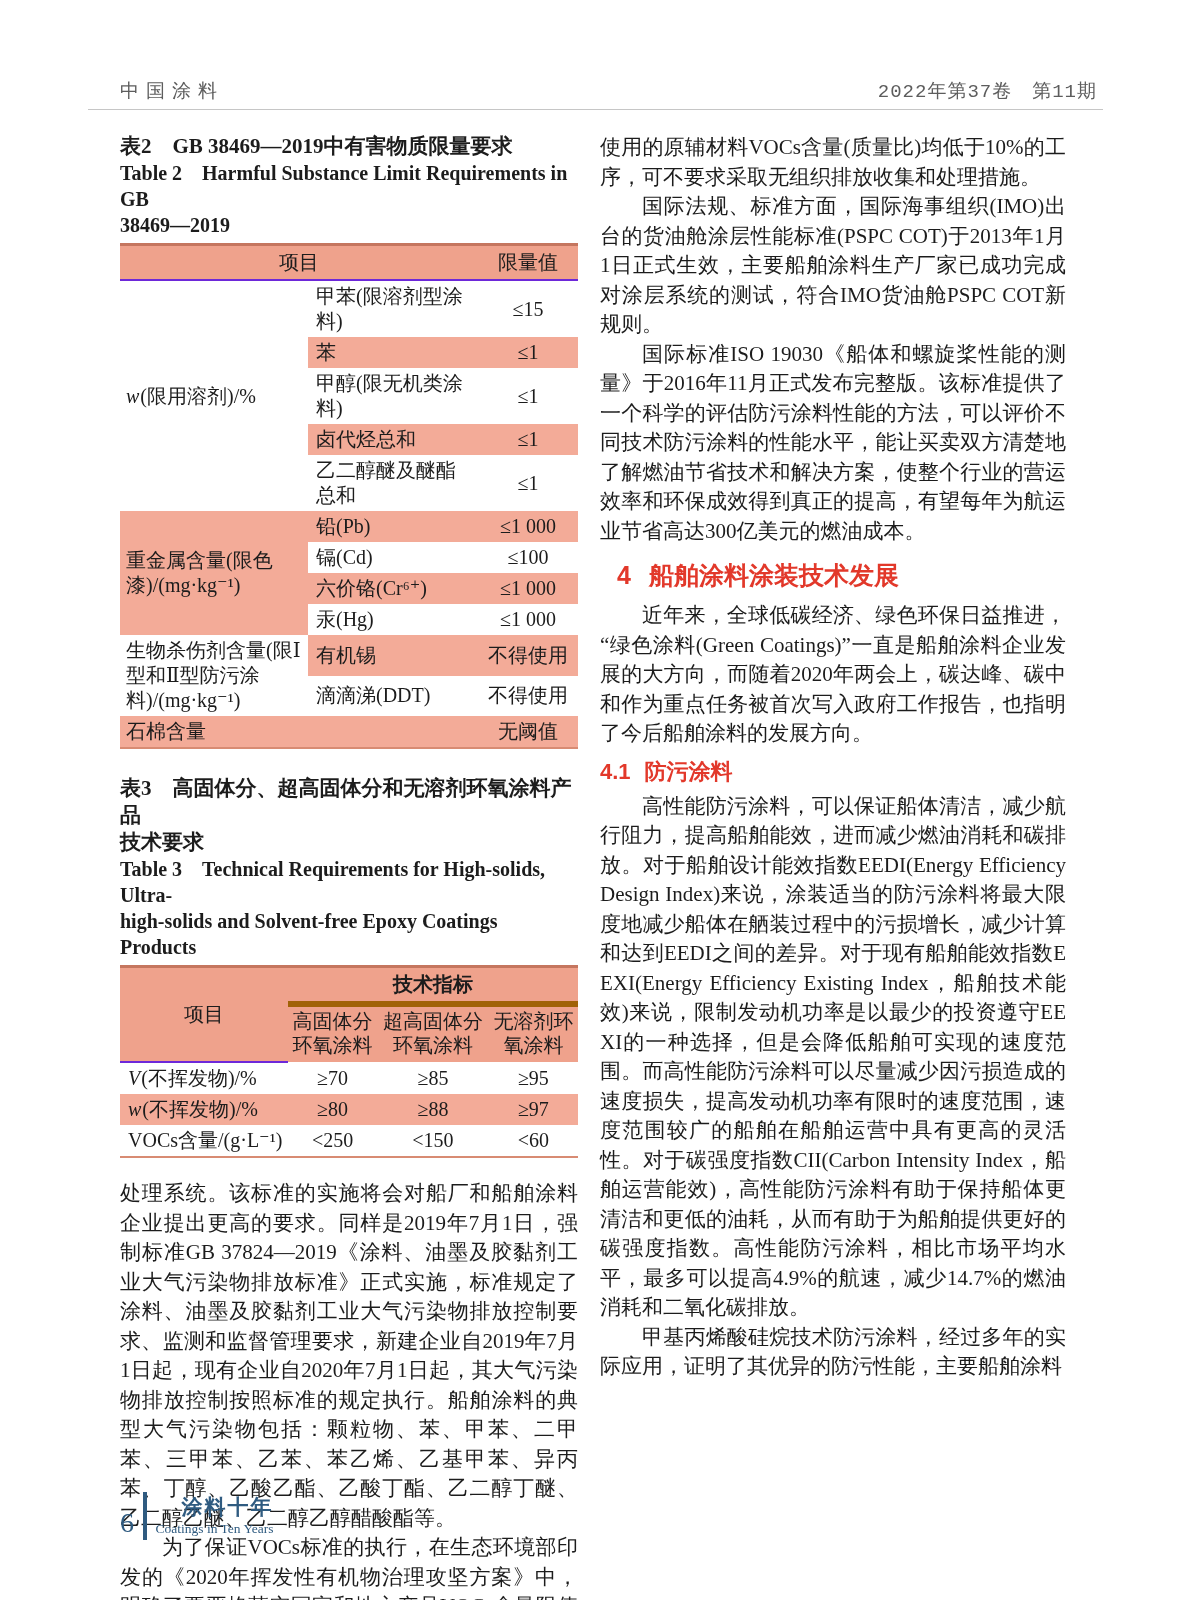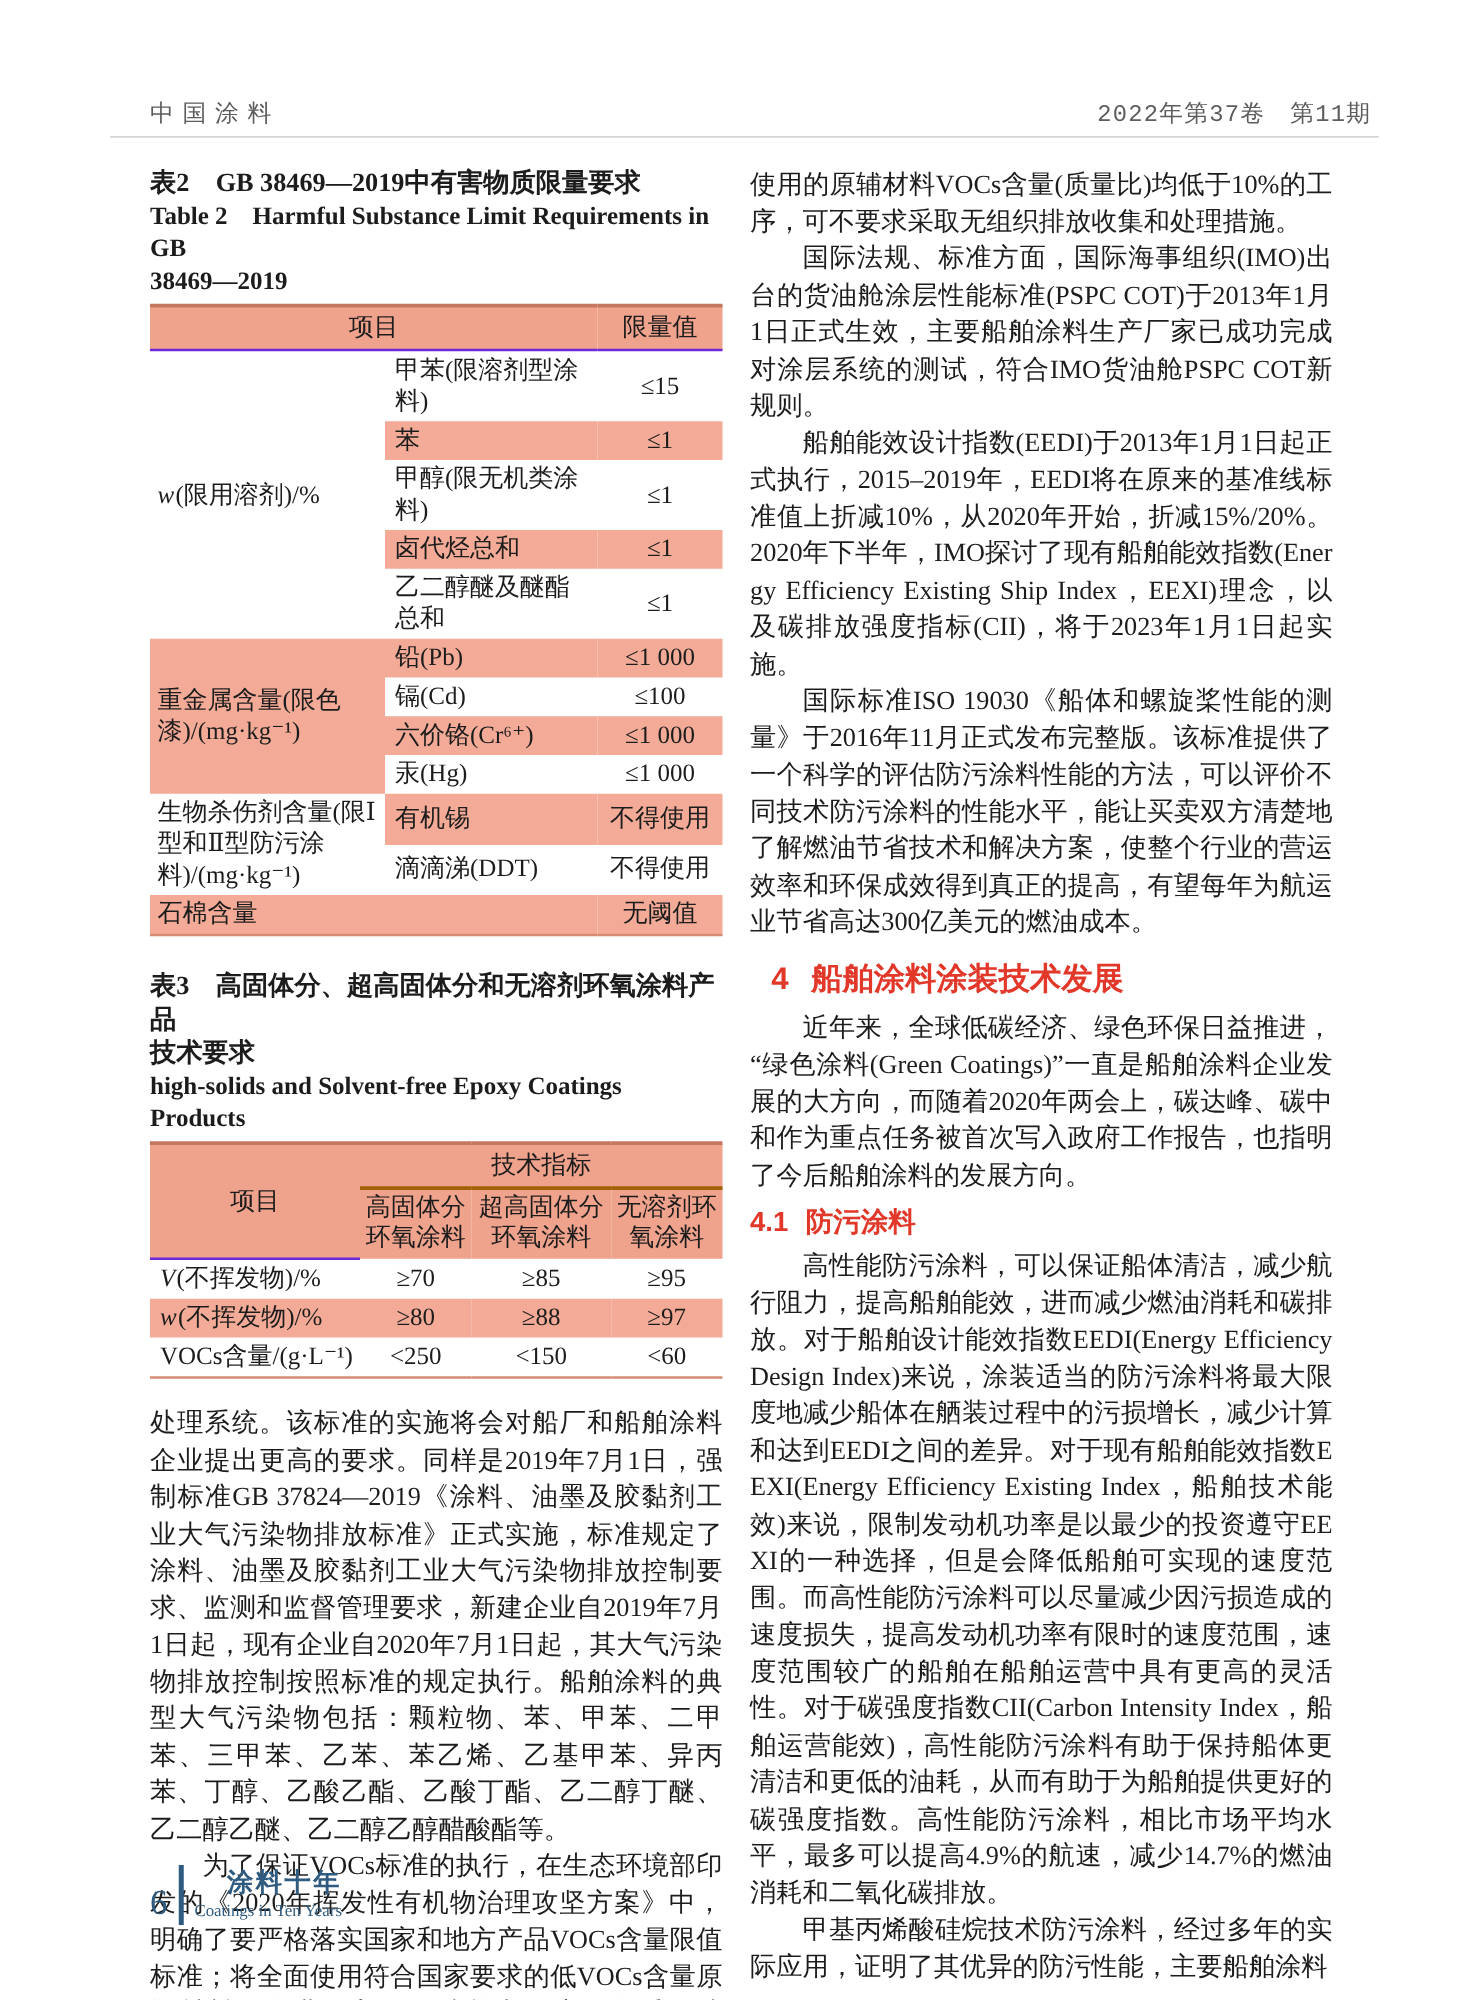--- a/index.html
+++ b/index.html
@@ -45,21 +45,21 @@
   }
   .paper-table th{
     background:#efa28c;font-weight:400;padding:4px 2px;line-height:25px;
     border-bottom:2px solid #6d28d9;
   }
   .paper-table td{padding:3px 4px;line-height:25px;vertical-align:middle;}
   .paper-table td.grp{text-align:left;padding-left:6px;}
   .paper-table td.item{text-align:left;padding-left:8px;}
   .paper-table td.val{text-align:center;}
   .paper-table td.s{background:#f3ab98;}
-  .t3 th.spanner{border-bottom:3px solid #a16207;}
+  .t3 th.spanner{border-bottom:6px solid #a16207;font-weight:bold;}
   .t3 th.sub{border-bottom:none;line-height:24px;padding:2px 0 5px;}
   .t3 td.val{text-align:center;}
   .t3-block{margin-top:26px;}
   .ital{font-style:italic;margin-right:1px;}
   .sub-line{display:block;}
   
   p.body{
     margin:0;font-size:21px;line-height:29.5px;
     text-align:justify;word-break:break-all;
   }
@@ -176,20 +176,21 @@
           <tr>
             <td class="grp s" colspan="2">石棉含量</td>
             <td class="val s">无阈值</td>
           </tr>
         </tbody>
       </table>
 
       <div class="tbl-title t3-block">
         <div class="cn">表3　高固体分、超高固体分和无溶剂环氧涂料产品</div>
         <div class="cn">技术要求</div>
+        <div class="en">Table 3　Technical Requirements for High-solids, Ultra-</div>
         <div class="en">high-solids and Solvent-free Epoxy Coatings Products</div>
       </div>
 
       <table class="paper-table t3">
         <colgroup>
             <col style="width:168px">
             <col>
             <col>
             <col>
           </colgroup>
@@ -237,21 +238,20 @@
 
       <div class="left-text">
         <p class="body">处理系统。该标准的实施将会对船厂和船舶涂料企业提出更高的要求。同样是2019年7月1日，强制标准GB 37824—2019《涂料、油墨及胶黏剂工业大气污染物排放标准》正式实施，标准规定了涂料、油墨及胶黏剂工业大气污染物排放控制要求、监测和监督管理要求，新建企业自2019年7月1日起，现有企业自2020年7月1日起，其大气污染物排放控制按照标准的规定执行。船舶涂料的典型大气污染物包括：颗粒物、苯、甲苯、二甲苯、三甲苯、乙苯、苯乙烯、乙基甲苯、异丙苯、丁醇、乙酸乙酯、乙酸丁酯、乙二醇丁醚、乙二醇乙醚、乙二醇乙醇醋酸酯等。</p>
         <p class="body indent">为了保证VOCs标准的执行，在生态环境部印发的《2020年挥发性有机物治理攻坚方案》中，明确了要严格落实国家和地方产品VOCs含量限值标准；将全面使用符合国家要求的低VOCs含量原辅材料的企业纳入正面清单和政府绿色采购清单，并在政府投资项目中优先使用；采用符合国家有关低VOCs含量产品规定的涂料，排放浓度稳定达标且排放速率满足相关规定的，相应生产工序可不要求建设末端治理设施；</p>
       </div>
     </div>
 
     <div class="col-right">
       <p class="body">使用的原辅材料VOCs含量(质量比)均低于10%的工序，可不要求采取无组织排放收集和处理措施。</p>
       <p class="body indent">国际法规、标准方面，国际海事组织(IMO)出台的货油舱涂层性能标准(PSPC COT)于2013年1月1日正式生效，主要船舶涂料生产厂家已成功完成对涂层系统的测试，符合IMO货油舱PSPC COT新规则。</p>
-      <p class="body indent">船舶能效设计指数(EEDI)于2013年1月1日起正式执行，2015–2019年，EEDI将在原来的基准线标准值上折减10%，从2020年开始，折减15%/20%。2020年下半年，IMO探讨了现有船舶能效指数(Energy Efficiency Existing Ship Index，EEXI)理念，以及碳排放强度指标(CII)，将于2023年1月1日起实施。</p>
       <p class="body indent">国际标准ISO 19030《船体和螺旋桨性能的测量》于2016年11月正式发布完整版。该标准提供了一个科学的评估防污涂料性能的方法，可以评价不同技术防污涂料的性能水平，能让买卖双方清楚地了解燃油节省技术和解决方案，使整个行业的营运效率和环保成效得到真正的提高，有望每年为航运业节省高达300亿美元的燃油成本。</p>
 
       <div class="h2-red">
         <span class="sec-num">4</span><span>船舶涂料涂装技术发展</span>
       </div>
 
       <p class="body indent">近年来，全球低碳经济、绿色环保日益推进，“绿色涂料(Green Coatings)”一直是船舶涂料企业发展的大方向，而随着2020年两会上，碳达峰、碳中和作为重点任务被首次写入政府工作报告，也指明了今后船舶涂料的发展方向。</p>
 
       <div class="h3-red">
         <span class="sec-num">4.1</span><span>防污涂料</span>

